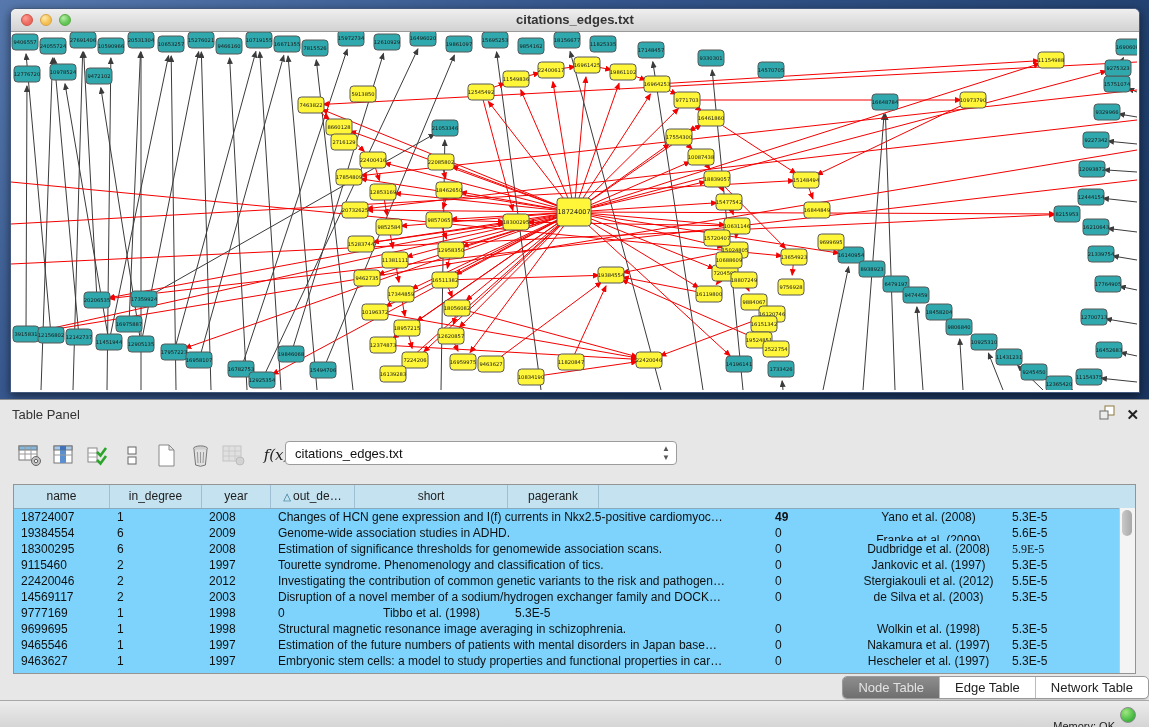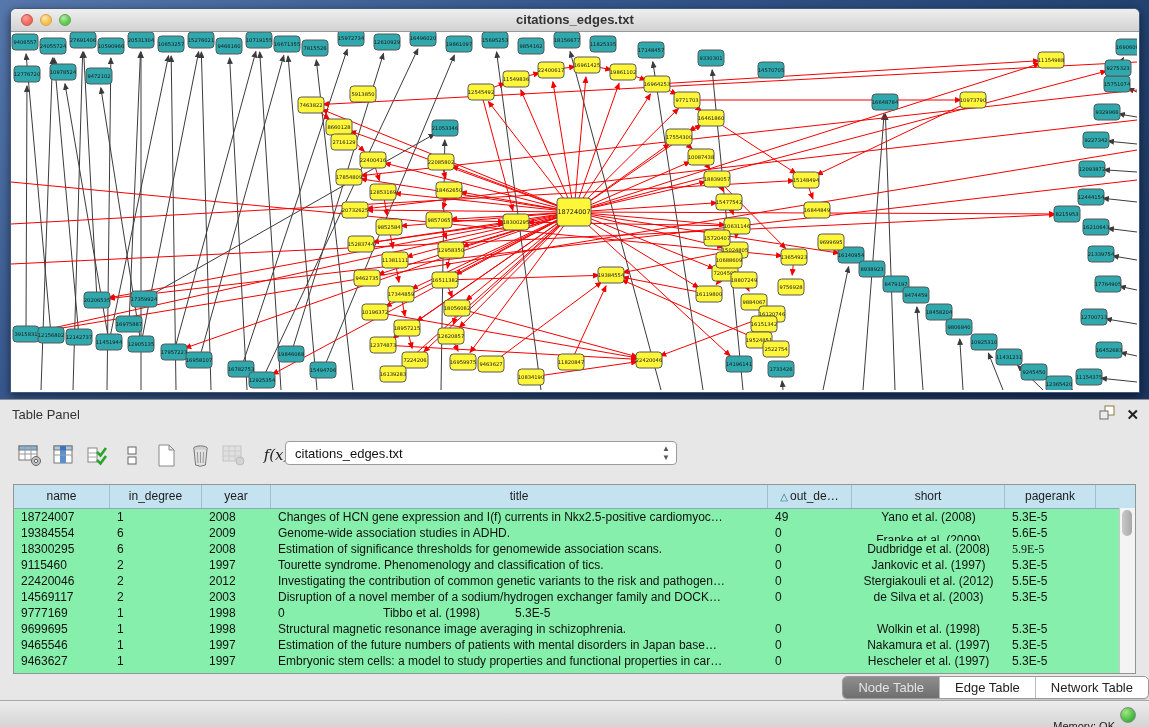--- a/index.html
+++ b/index.html
@@ -30,21 +30,21 @@
   .toolbar{position:absolute;left:0;top:28px;width:1149px;height:54px;display:flex;align-items:center;padding-left:14px;box-sizing:border-box;}
   .icon-btn{width:32px;height:30px;display:flex;align-items:center;justify-content:center;margin-right:2px;}
   .fx{font-family:"DejaVu Serif",serif;font-style:italic;font-size:15px;color:#222;margin-left:17px;}
   .combo{position:absolute;left:285px;top:13px;width:392px;height:24px;background:#fff;
     border:1px solid #9c9c9c;border-radius:4px;font-size:13px;color:#111;
     line-height:24px;padding-left:9px;box-sizing:border-box;}
   .combo-arrows{position:absolute;right:6px;top:2px;display:flex;flex-direction:column;line-height:9px;
     font-size:8px;color:#555;}
   
   .tbl-wrap{position:absolute;left:13px;top:84px;width:1123px;height:190px;
-    background:#86efac;border:1px solid #949494;box-sizing:border-box;overflow:hidden;}
+    background:#7dd3fc;border:1px solid #949494;box-sizing:border-box;overflow:hidden;}
   .tbl-head{display:flex;height:23px;background:#c5e2f0;border-bottom:1px solid #8aa9bb;}
   .th{font-size:12px;color:#1c1c1c;text-align:center;line-height:23px;
     border-right:1px solid #9fc0d2;box-sizing:border-box;white-space:nowrap;overflow:hidden;}
   .sort-tri{color:#23708f;font-size:10px;margin-right:2px;}
   .tbl-body{position:relative;}
   .tr{display:flex;height:16px;}
   .td{font-size:12px;color:#101010;line-height:16px;box-sizing:border-box;
     white-space:nowrap;overflow:hidden;padding-left:7px;}
   .td.center{text-align:center;padding-left:0;}
   .vscroll{position:absolute;right:0;top:23px;bottom:0;width:15px;background:#f4f4f4;border-left:1px solid #c9c9c9;}
@@ -607,32 +607,31 @@
           <span>▼</span>
         </span>
     </div>
   </div>
 
   <div class="tbl-wrap">
     <div class="tbl-head" id="tbl-head">
         <div class="th" style="width: 96px;">name</div>
         <div class="th" style="width: 92px;">in_degree</div>
         <div class="th" style="width: 69px;">year</div>
-        <div class="th" style="width: 497px;">title</div>
         <div class="th" style="width: 84px;"><span class="sort-tri">△</span>out_de…</div>
         <div class="th" style="width: 153px;">short</div>
         <div class="th" style="width: 91px;">pagerank</div>
       </div>
     <div class="tbl-body" id="tbl-body">
         <div class="tr">
           <div class="td" style="width: 96px;">18724007</div>
           <div class="td" style="width: 92px;">1</div>
           <div class="td" style="width: 69px;">2008</div>
           <div class="td" style="width: 497px;">Changes of HCN gene expression and I(f) currents in Nkx2.5-positive cardiomyoc…</div>
-          <div class="td" style="width: 84px;">49</div>
+          <div class="td" style="width: 84px; font-weight: bold;">49</div>
           <div class="td center" style="width: 153px;">Yano et al. (2008)</div>
           <div class="td" style="width: 91px;">5.3E-5</div>
         </div>
         <div class="tr">
           <div class="td" style="width: 96px;">19384554</div>
           <div class="td" style="width: 92px;">6</div>
           <div class="td" style="width: 69px;">2009</div>
           <div class="td" style="width: 497px;">Genome-wide association studies in ADHD.</div>
           <div class="td" style="width: 84px;">0</div>
           <div class="td center" style="width: 153px; margin-top: 7px;">Franke et al. (2009)</div>

